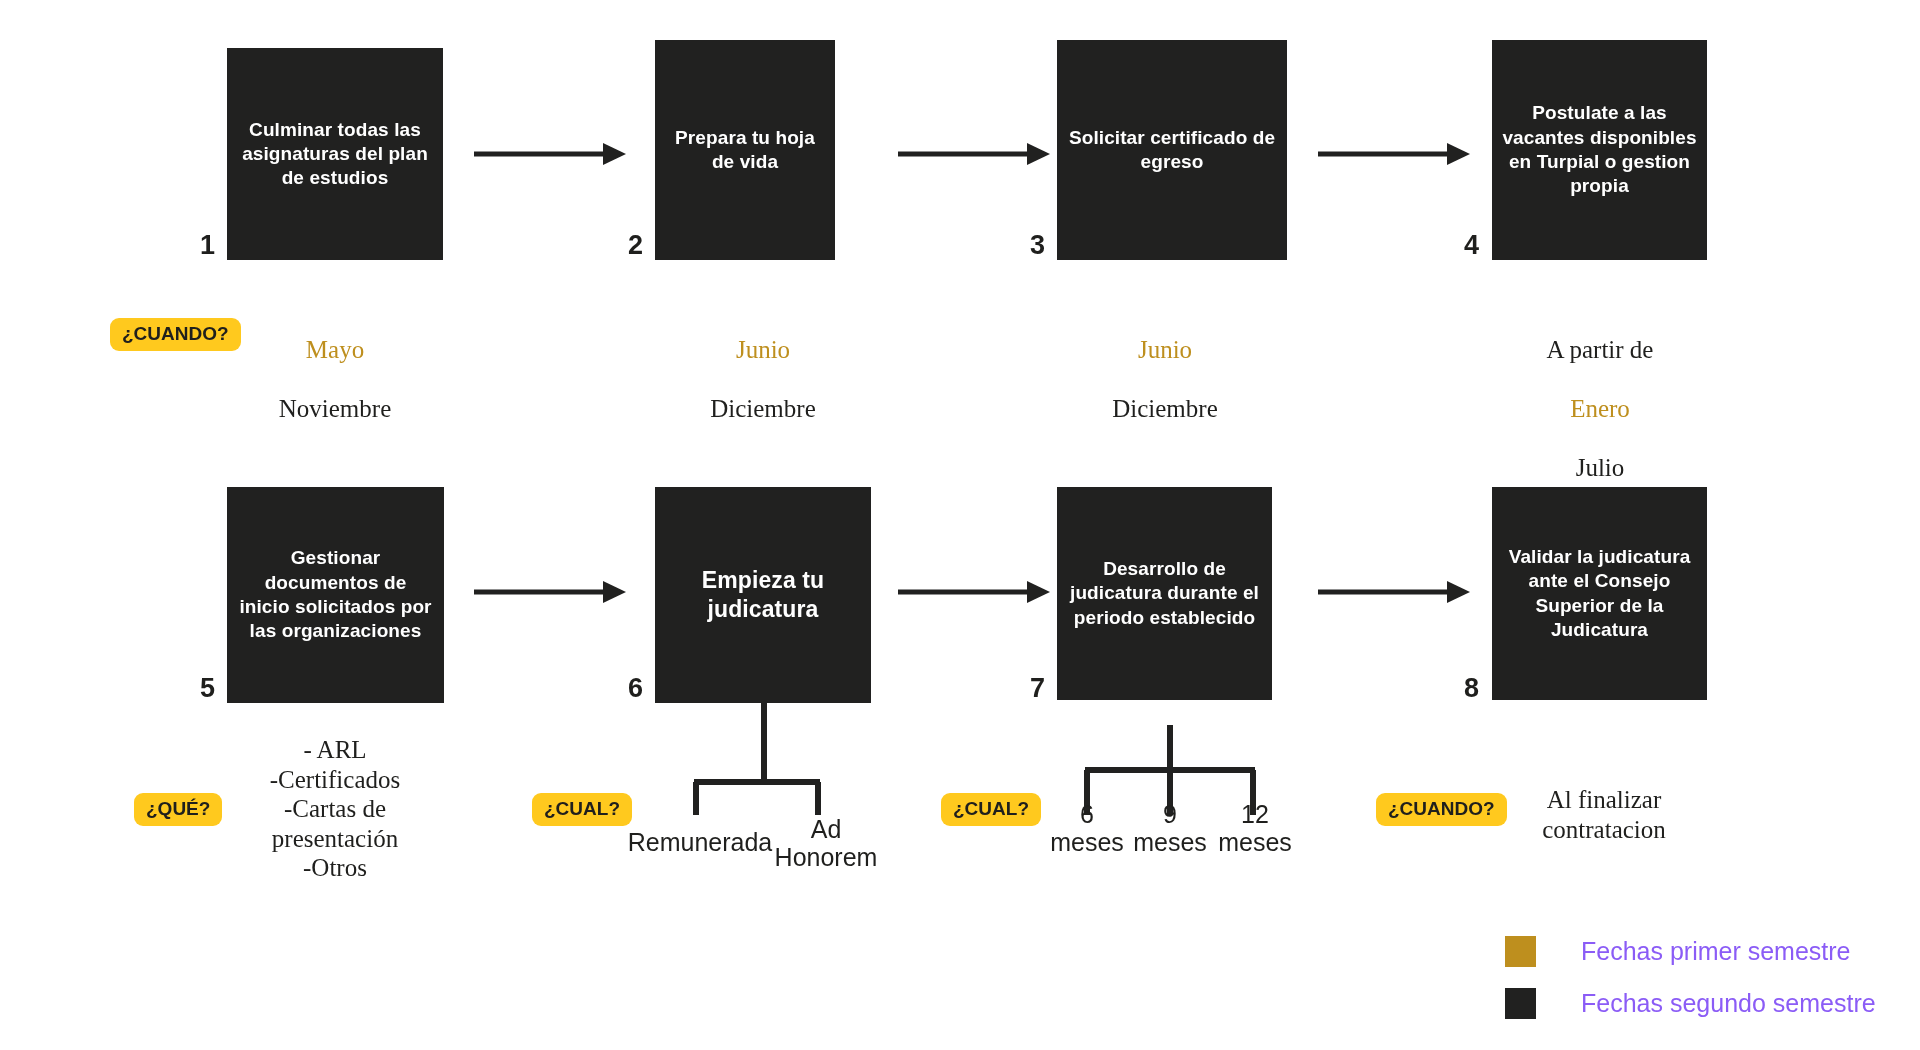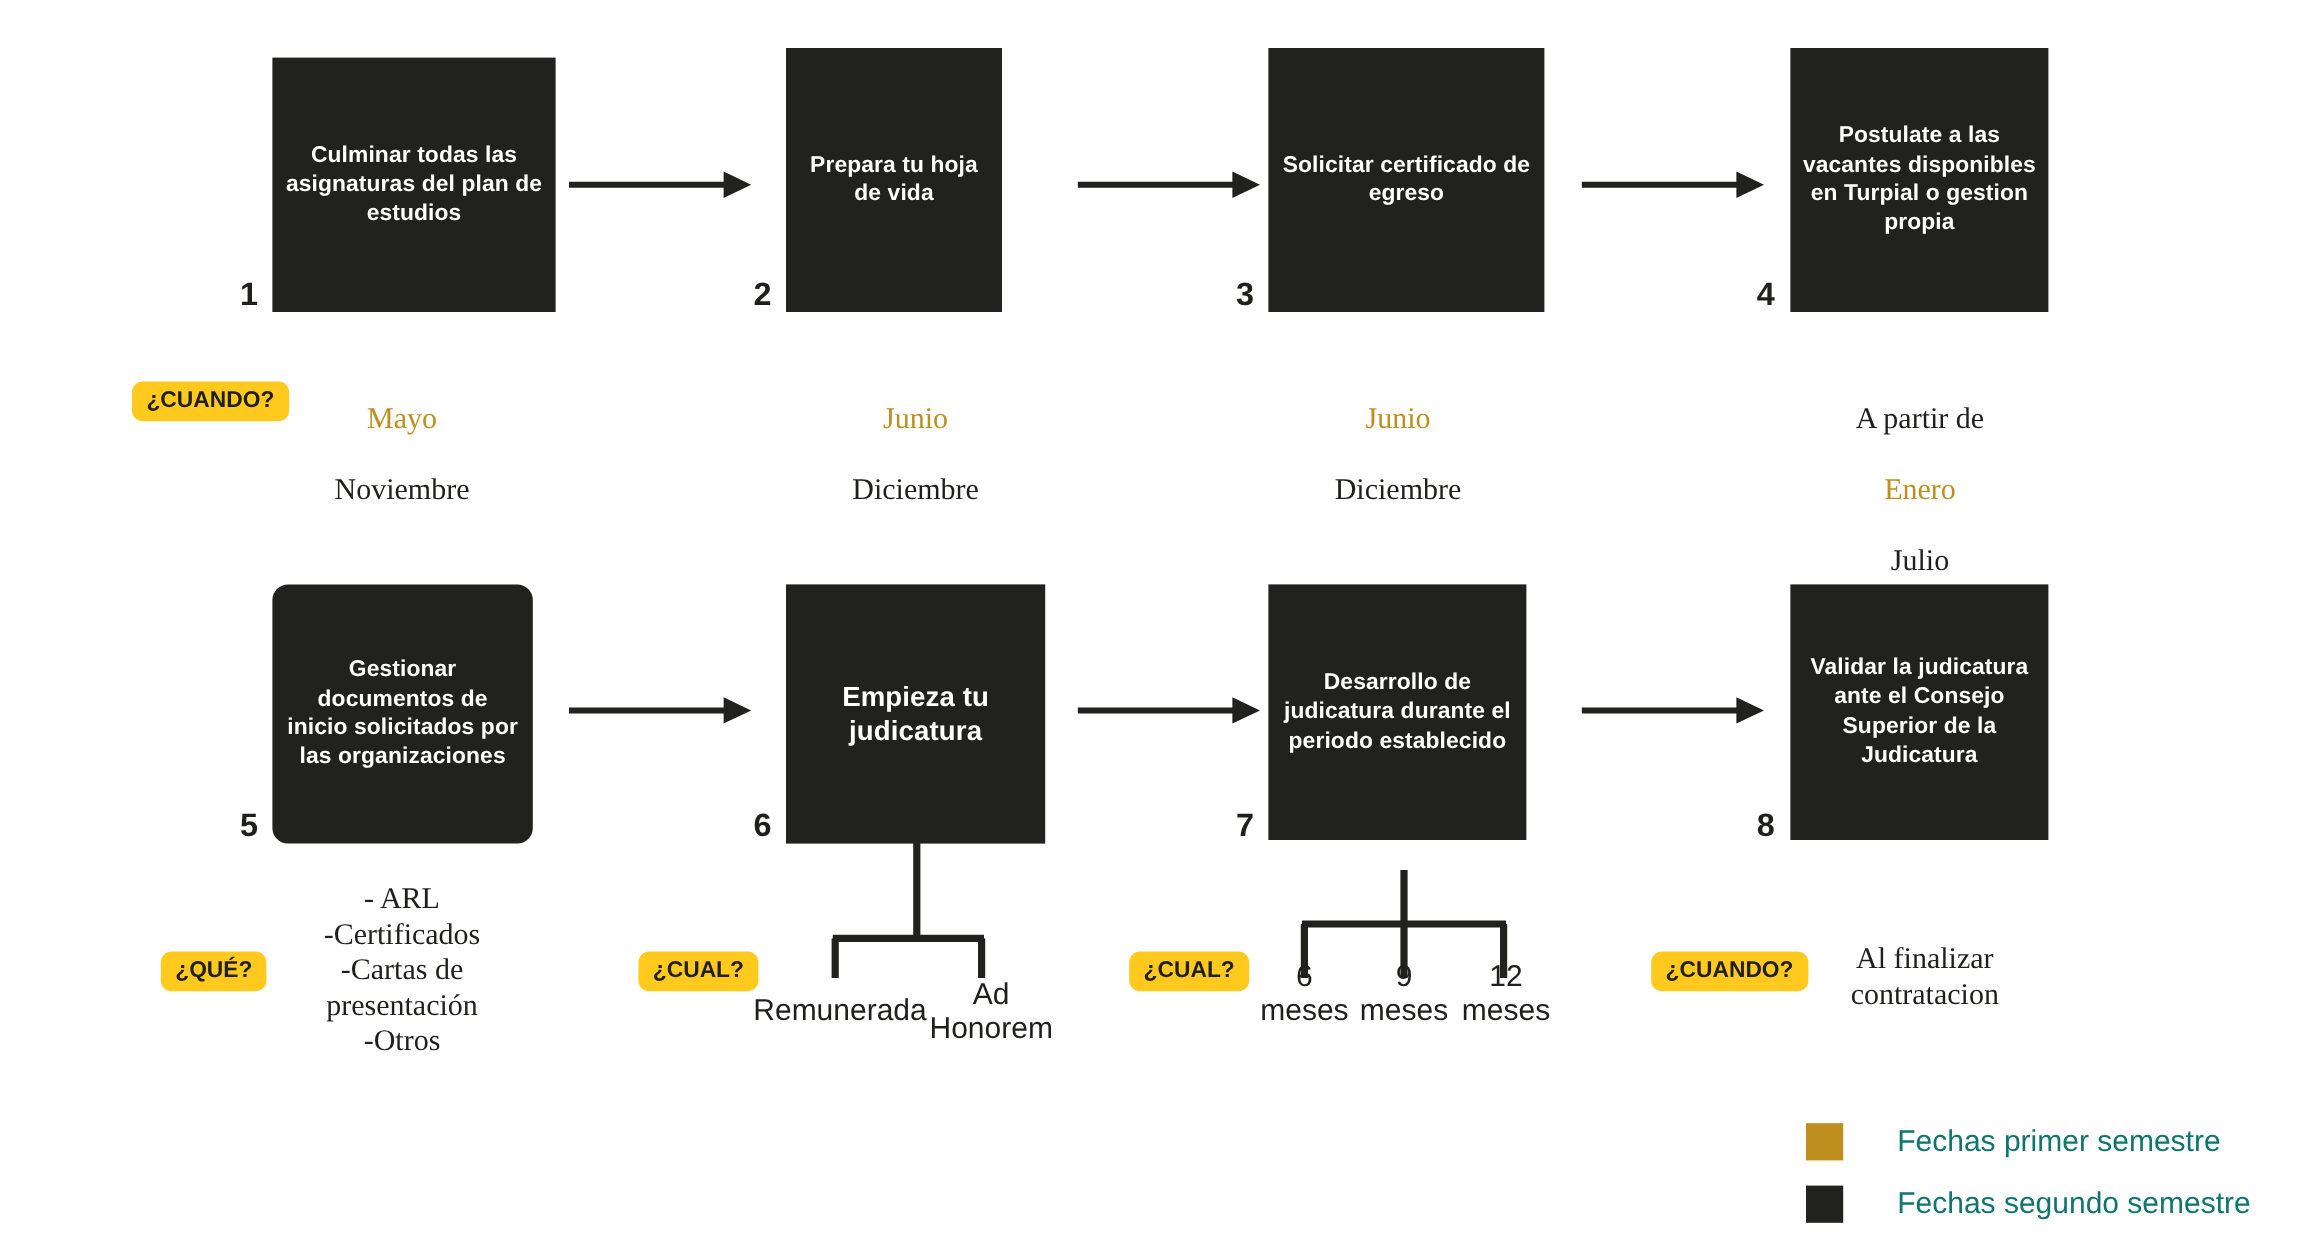--- a/index.html
+++ b/index.html
@@ -110,31 +110,31 @@
     align-items: center;
     height: 52px;
   }
   .legend-swatch {
     width: 31px;
     height: 31px;
     flex: 0 0 auto;
   }
   .legend-label {
     font-size: 25px;
-    color: #0f766e;
+    color: #8b5cf6;
     margin-left: 45px;
     white-space: nowrap;
   }
 </style>
 </head>
 <body>
 
 <div class="canvas">
 
-  <div class="step" style="left:227px; top:48px; width:236px; height:212px;">
+  <div class="step" style="left:227px; top:48px; width:216px; height:212px;">
     <div class="step-text">Culminar todas las asignaturas del plan de estudios</div>
   </div>
   <div class="step-num" style="left:200px; top:232px;">1</div>
 
   <div class="arrow" style="left:474px; top:142px; width:152px;">
     <svg width="152" height="24" viewBox="0 0 152 24">
       <line x1="0" y1="12" x2="135" y2="12" stroke="#212120" stroke-width="5"></line>
       <polygon points="152,12 129,1 129,23" fill="#212120"></polygon>
     </svg>
   </div>
@@ -184,21 +184,21 @@
     <div class="gold">Junio</div>
     <div class="dark">Diciembre</div>
   </div>
 
   <div class="caption" style="left:1470px; top:305px; width:260px;">
     <div class="dark">A partir de</div>
     <div class="gold">Enero</div>
     <div class="dark">Julio</div>
   </div>
 
-  <div class="step" style="left:227px; top:487px; width:217px; height:216px;border-radius:13px;">
+  <div class="step" style="left:227px; top:487px; width:217px; height:216px;">
     <div class="step-text">Gestionar documentos de inicio solicitados por las organizaciones</div>
   </div>
   <div class="step-num" style="left:200px; top:675px;">5</div>
 
   <div class="arrow" style="left:474px; top:580px; width:152px;">
     <svg width="152" height="24" viewBox="0 0 152 24">
       <line x1="0" y1="12" x2="135" y2="12" stroke="#212120" stroke-width="5"></line>
       <polygon points="152,12 129,1 129,23" fill="#212120"></polygon>
     </svg>
   </div>

